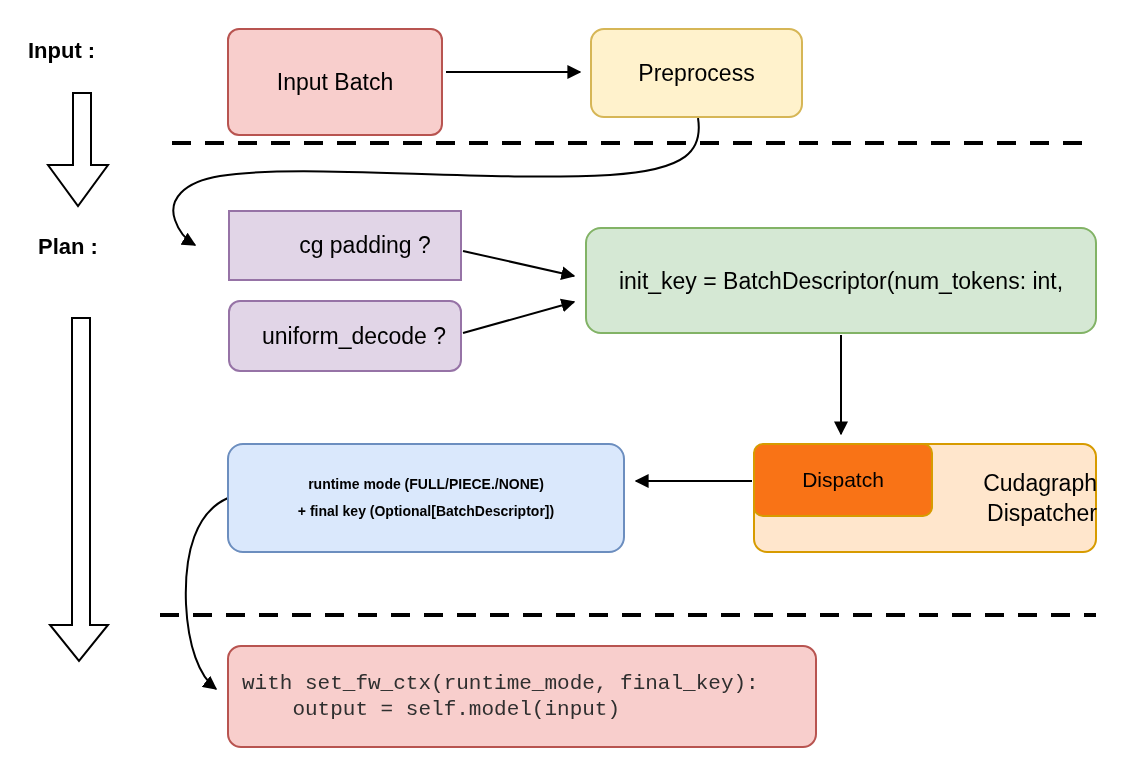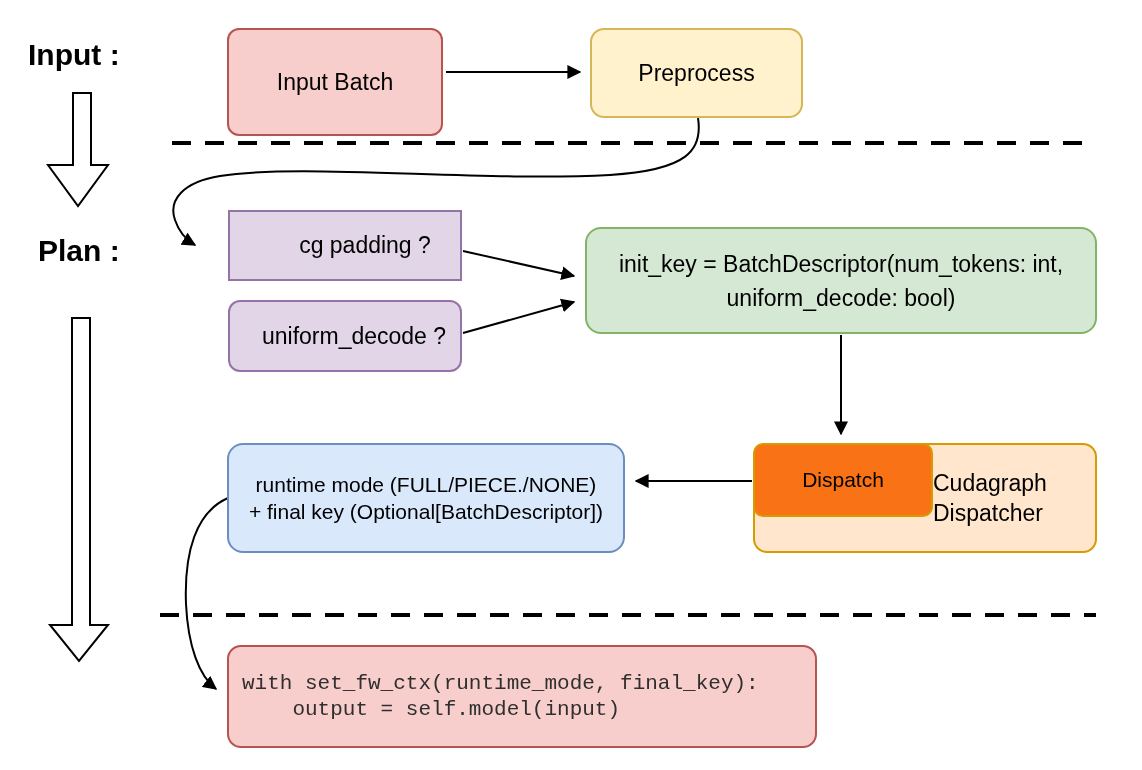--- a/index.html
+++ b/index.html
@@ -13,21 +13,21 @@
   }
   #connectors {
     position: absolute;
     left: 0; top: 0;
     width: 1142px; height: 770px;
     z-index: 1;
   }
   .phase-label {
     position: absolute;
     z-index: 3;
-    font-size: 30px;
+    font-size: 22px;
     font-weight: bold;
     color: #000000;
     white-space: nowrap;
   }
   .box {
     position: absolute;
     z-index: 2;
     box-sizing: border-box;
     display: flex;
     flex-direction: column;
@@ -71,27 +71,27 @@
   }
   #box-dispatch {
     left: 753px; top: 443px; width: 180px; height: 74px;
     background: #f97316; border: 2px solid #D79B00; border-radius: 10px;
     font-size: 21px;
   }
   #cudagraph-label {
     position: absolute; z-index: 3;
     left: 933px; top: 443px; width: 164px; height: 110px;
     display: flex; align-items: center; justify-content: center;
-    text-align: left;
+    text-align: right;
     font-size: 23px; line-height: 30px; color: #000000;
   }
   #box-runtime-mode {
     left: 227px; top: 443px; width: 398px; height: 110px;
     background: #DAE8FC; border: 2px solid #6C8EBF; border-radius: 16px;
-    font-size: 21px; line-height: 27px;
+    font-size: 14px; line-height: 27px; font-weight: bold;
   }
   #box-execute-code {
     left: 227px; top: 645px; width: 590px; height: 103px;
     background: #F8CECC; border: 2.5px solid #B85450; border-radius: 14px;
     font-family: "Liberation Mono", "DejaVu Sans Mono", monospace;
     font-size: 21px; line-height: 26px;
     color: #2f2f2f;
     align-items: flex-start;
     text-align: left;
     padding-left: 13px;
@@ -141,21 +141,20 @@
   <div class="box" id="box-cg-padding">
     <span class="ln">cg padding ?</span>
   </div>
 
   <div class="box" id="box-uniform-decode">
     <span class="ln">uniform_decode ?</span>
   </div>
 
   <div class="box" id="box-init-key">
     <span class="ln">init_key = BatchDescriptor(num_tokens: int,</span>
-    <span class="ln">uniform_decode: bool)</span>
   </div>
 
   <div class="box" id="box-cudagraph-outer"></div>
   <div class="box" id="box-dispatch">
     <span class="ln">Dispatch</span>
   </div>
   <div id="cudagraph-label">Cudagraph Dispatcher</div>
 
   <div class="box" id="box-runtime-mode">
     <span class="ln">runtime mode (FULL/PIECE./NONE)</span>

